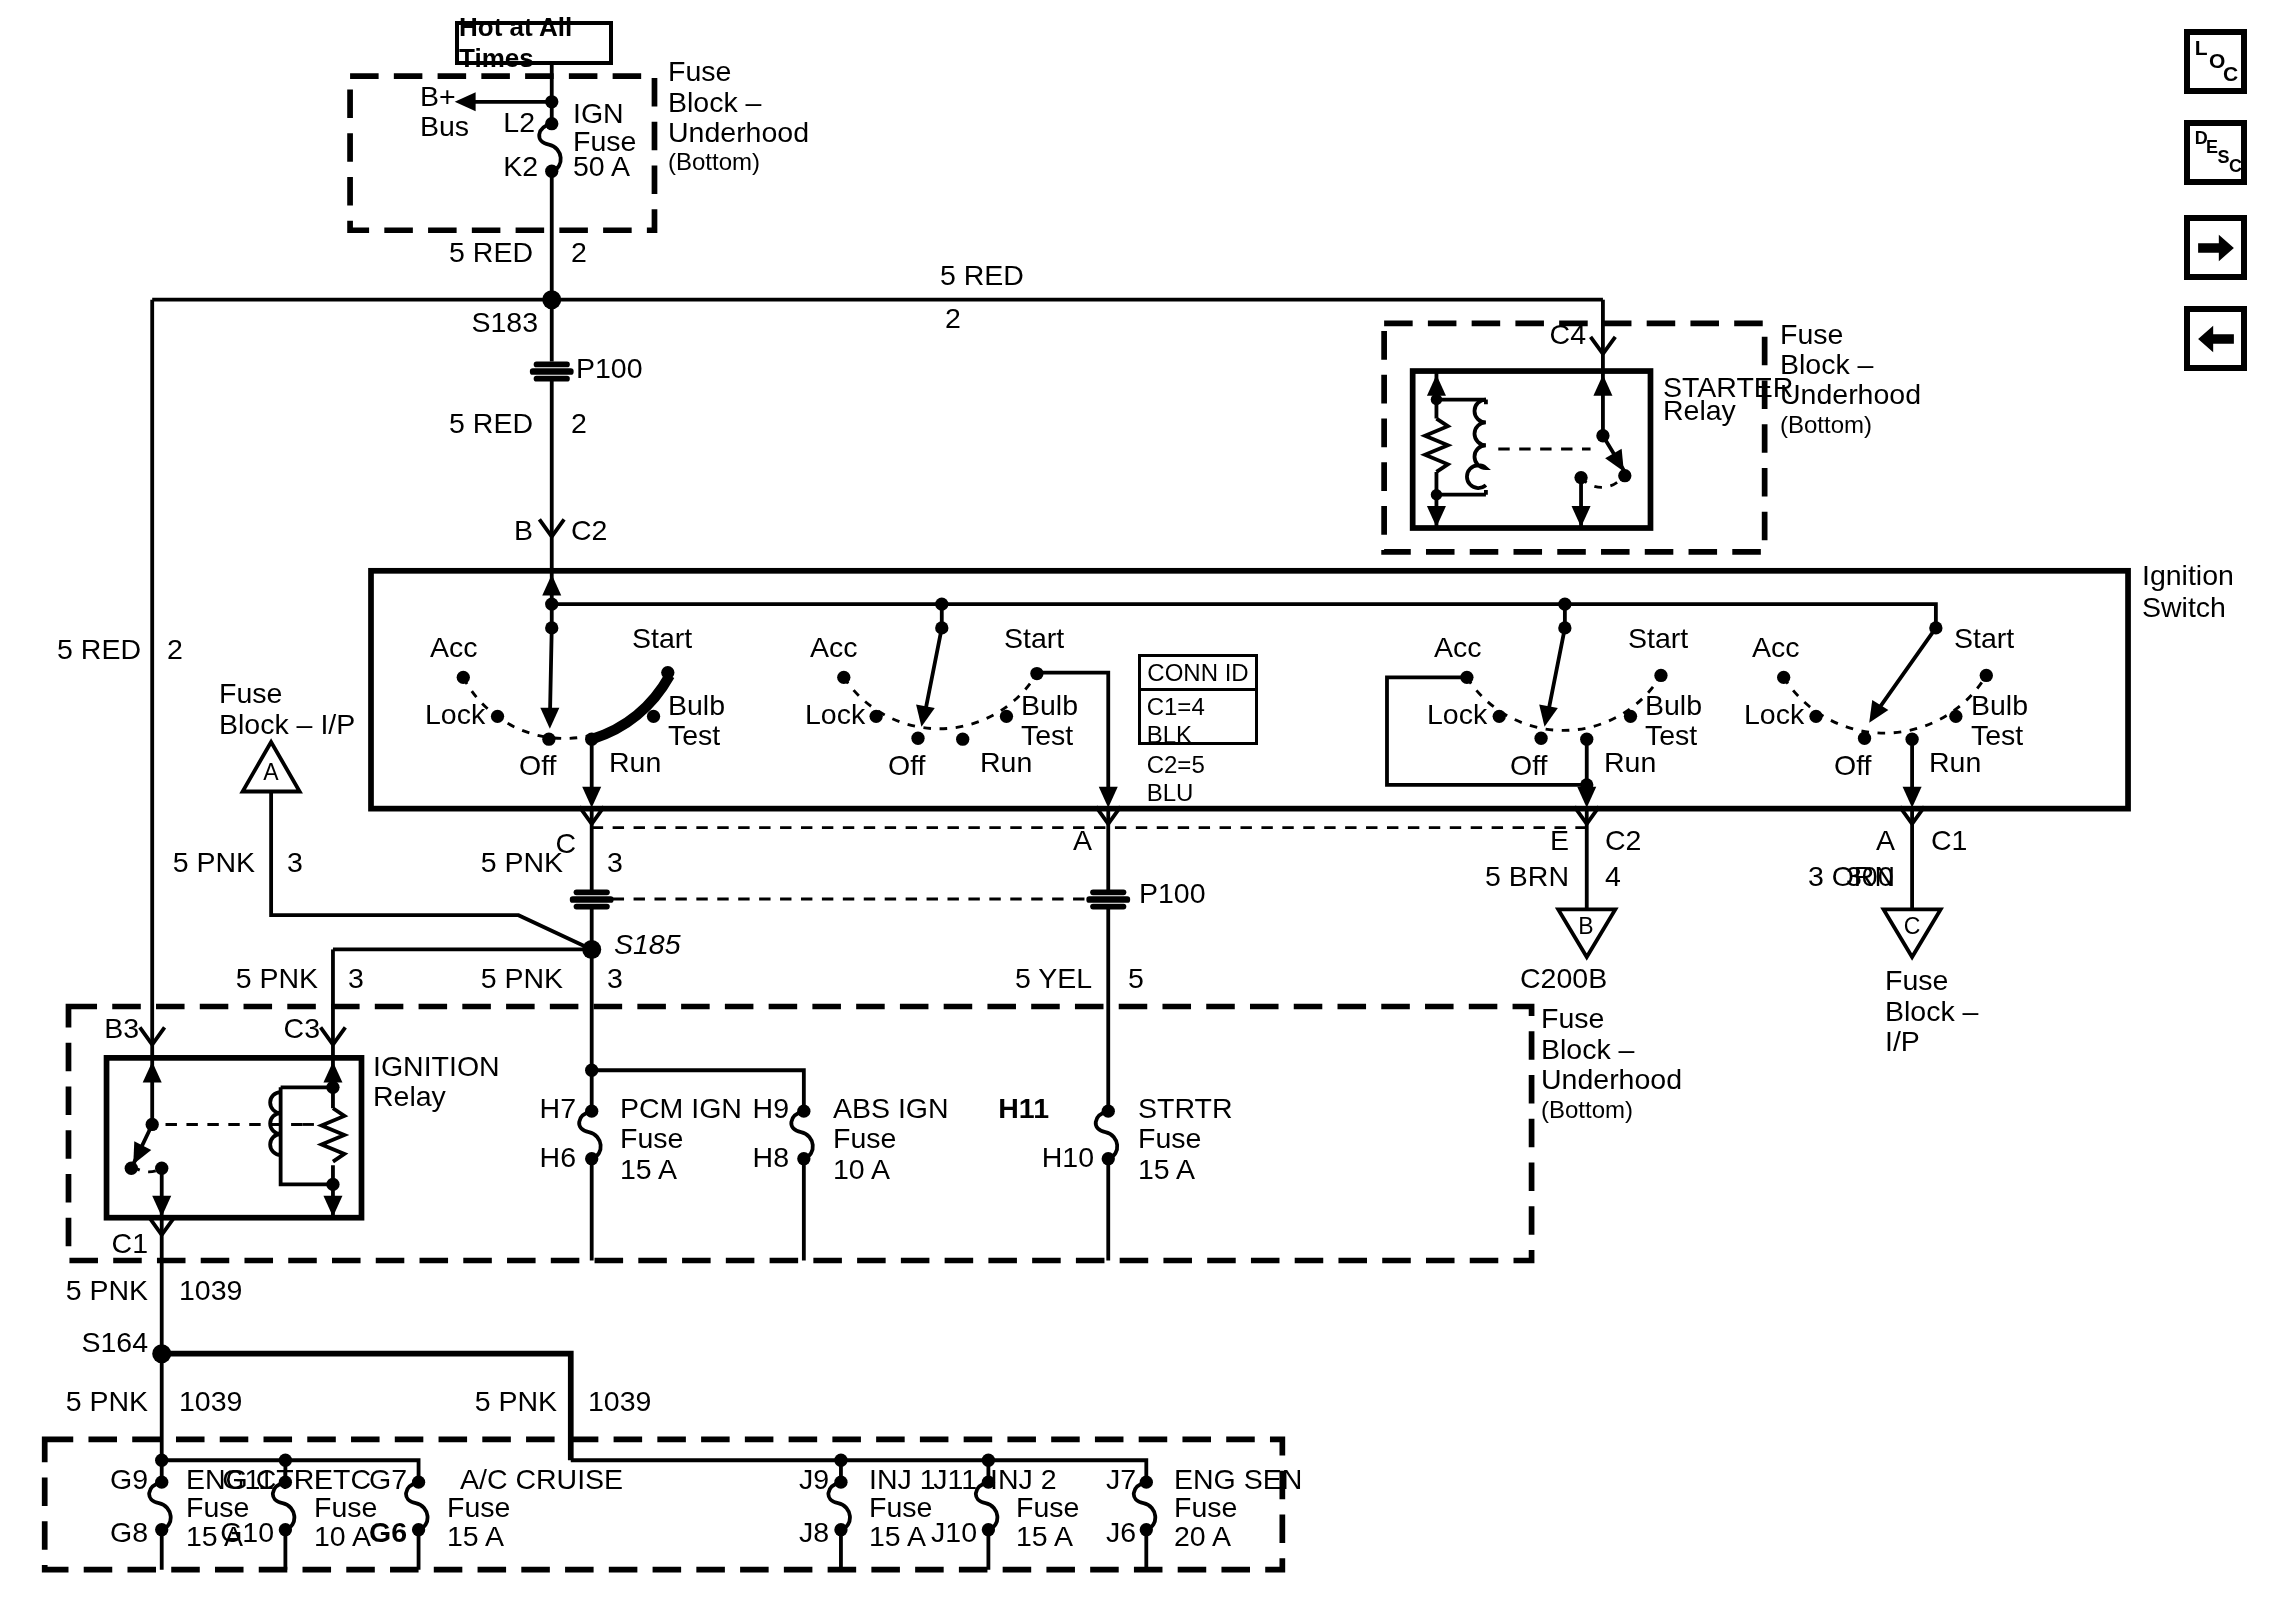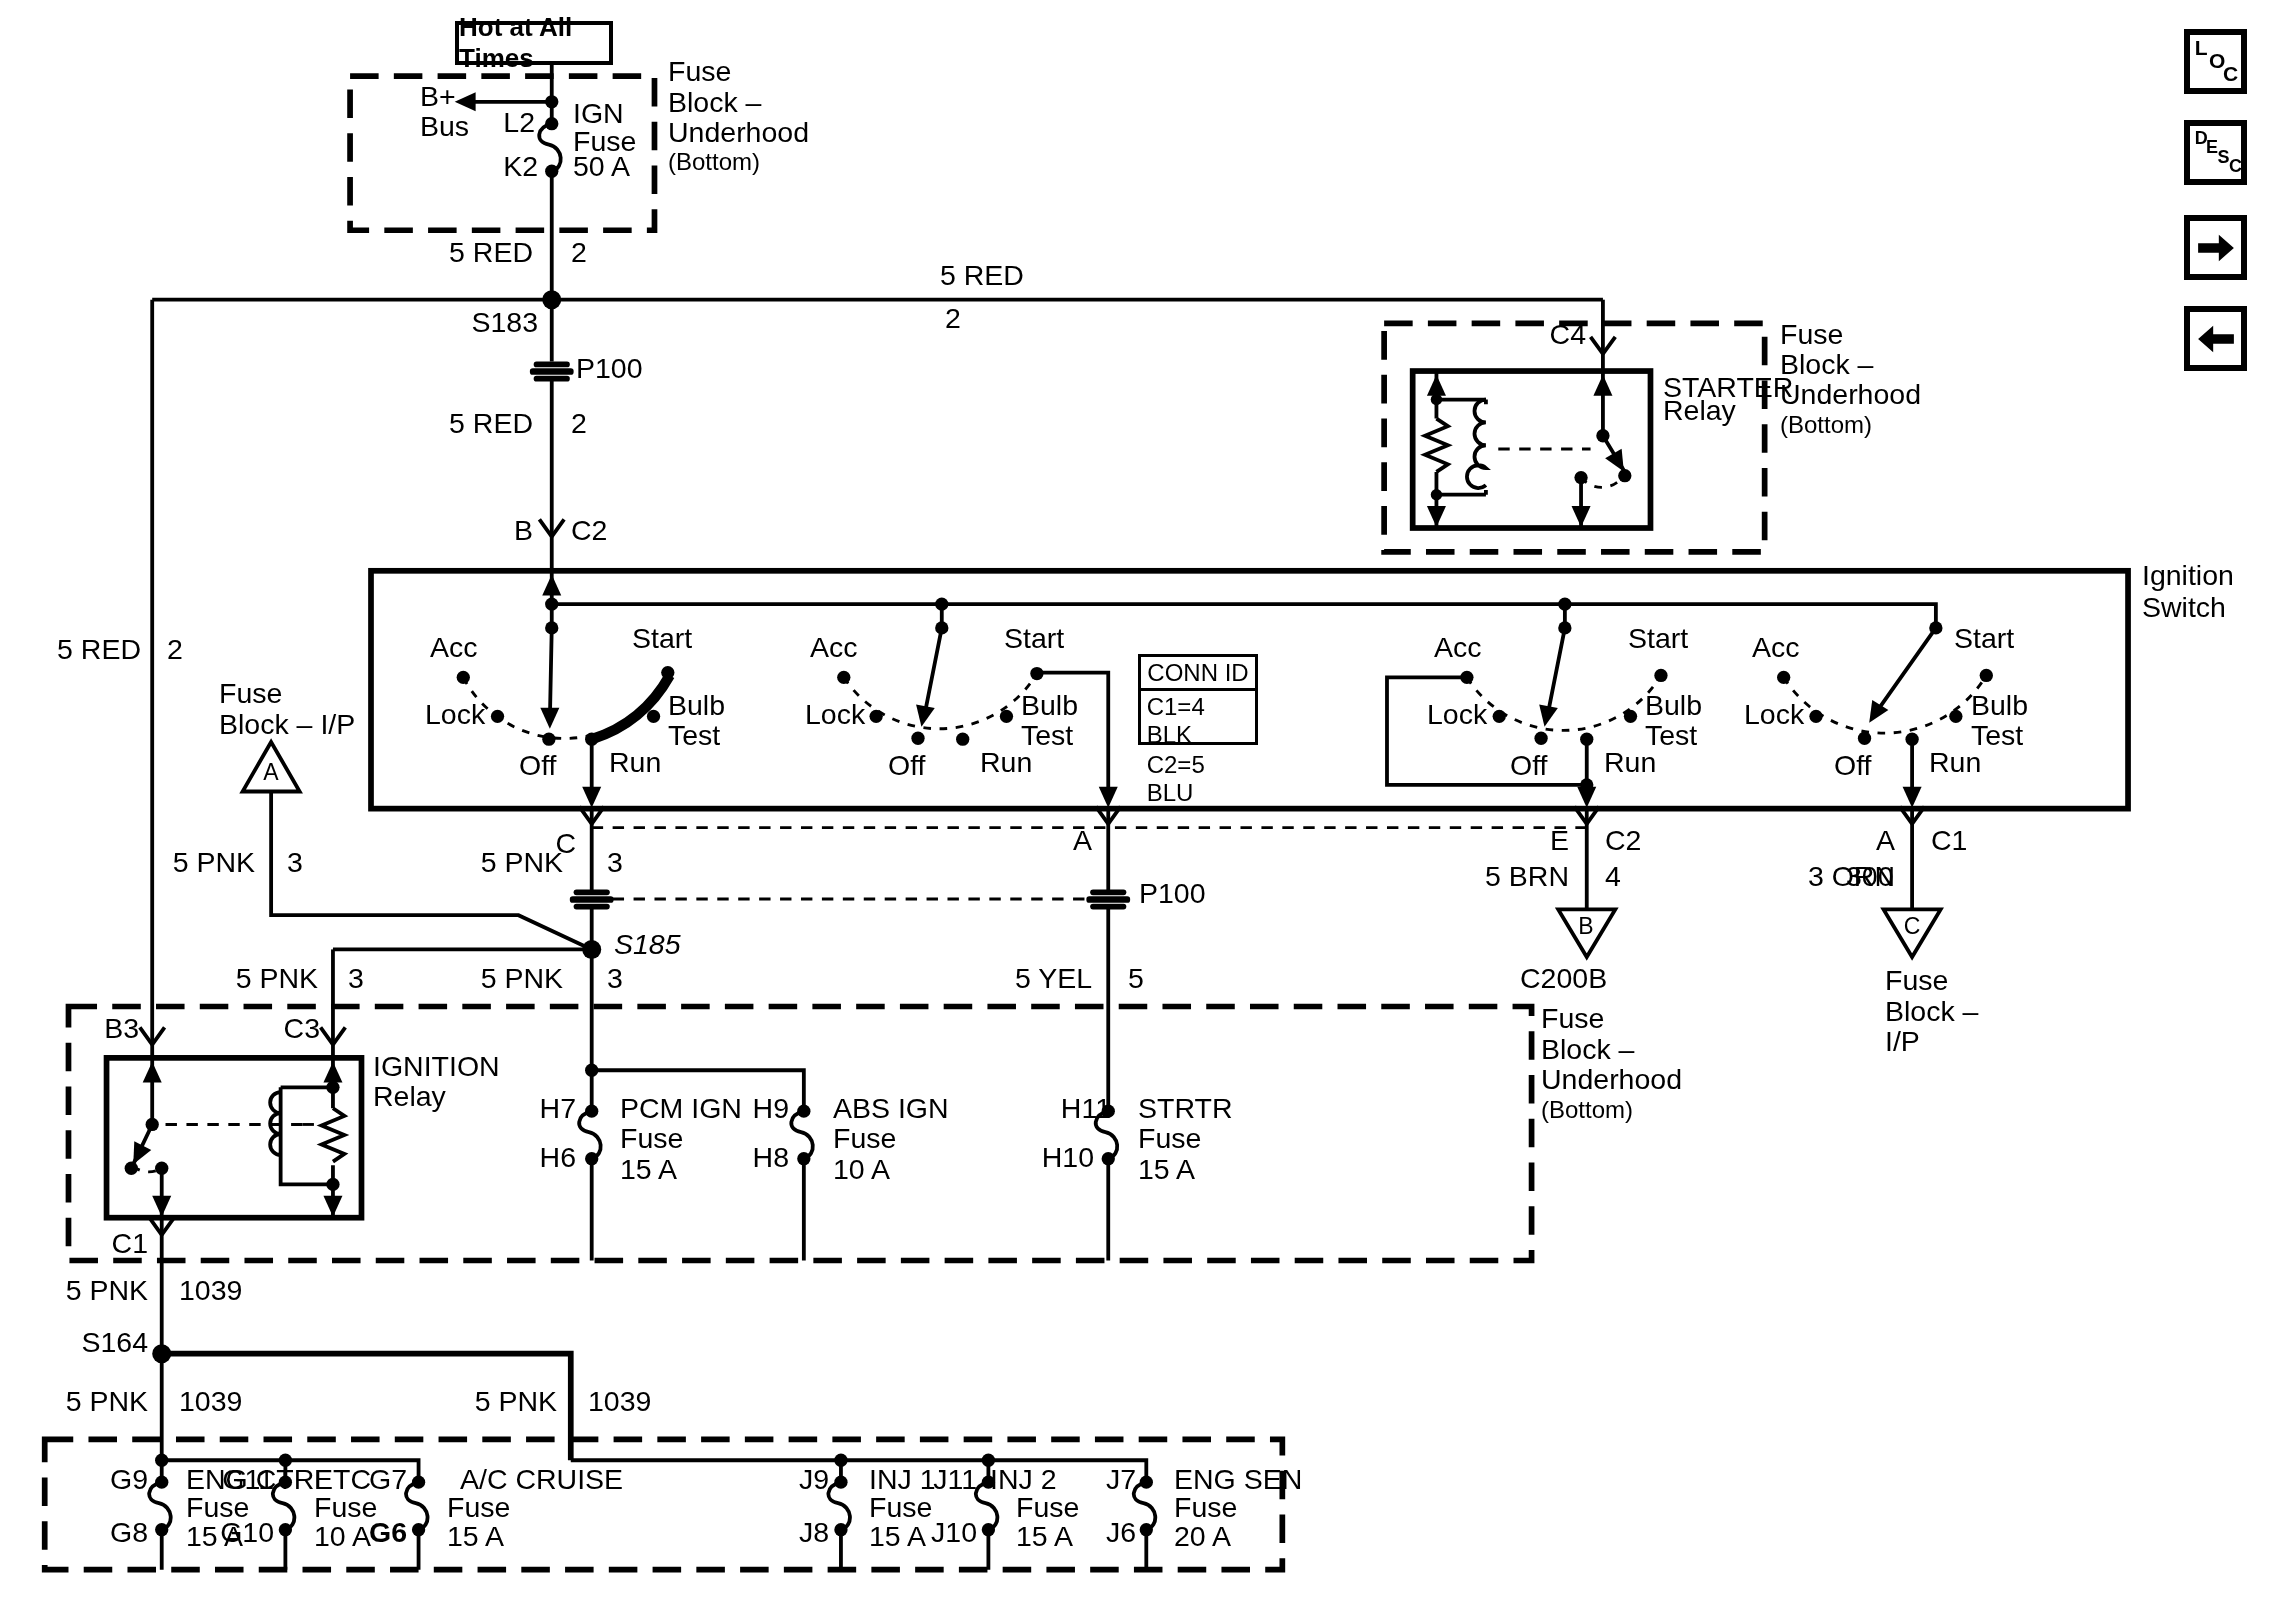--- a/index.html
+++ b/index.html
@@ -372,21 +372,21 @@
       <span class="lbl ra" style="left: 576px; top: 1094px;">H7</span>
       <span class="lbl ra" style="left: 576px; top: 1143px;">H6</span>
       <span class="lbl" style="left: 620px; top: 1094px;">PCM IGN</span>
       <span class="lbl" style="left: 620px; top: 1124px;">Fuse</span>
       <span class="lbl" style="left: 620px; top: 1155px;">15 A</span>
       <span class="lbl ra" style="left: 789px; top: 1094px;">H9</span>
       <span class="lbl ra" style="left: 789px; top: 1143px;">H8</span>
       <span class="lbl" style="left: 833px; top: 1094px; text-align: center;">ABS IGN</span>
       <span class="lbl" style="left: 833px; top: 1124px;">Fuse</span>
       <span class="lbl" style="left: 833px; top: 1155px;">10 A</span>
-      <span class="lbl ra" style="left: 1111px; top: 1094px;">H11</span>
+      <span class="lbl ra" style="left: 1049px; top: 1094px; font-weight: bold;">H11</span>
       <span class="lbl ra" style="left: 1094px; top: 1143px;">H10</span>
       <span class="lbl" style="left: 1138px; top: 1094px;">STRTR</span>
       <span class="lbl" style="left: 1138px; top: 1124px;">Fuse</span>
       <span class="lbl" style="left: 1138px; top: 1155px;">15 A</span>
       <span class="lbl ra" style="left: 148px; top: 1276px;">5 PNK</span>
       <span class="lbl" style="left: 179px; top: 1276px;">1039</span>
       <span class="lbl ra" style="left: 148px; top: 1328px;">S164</span>
       <span class="lbl ra" style="left: 148px; top: 1387px;">5 PNK</span>
       <span class="lbl" style="left: 179px; top: 1387px;">1039</span>
       <span class="lbl ra" style="left: 557px; top: 1387px;">5 PNK</span>

